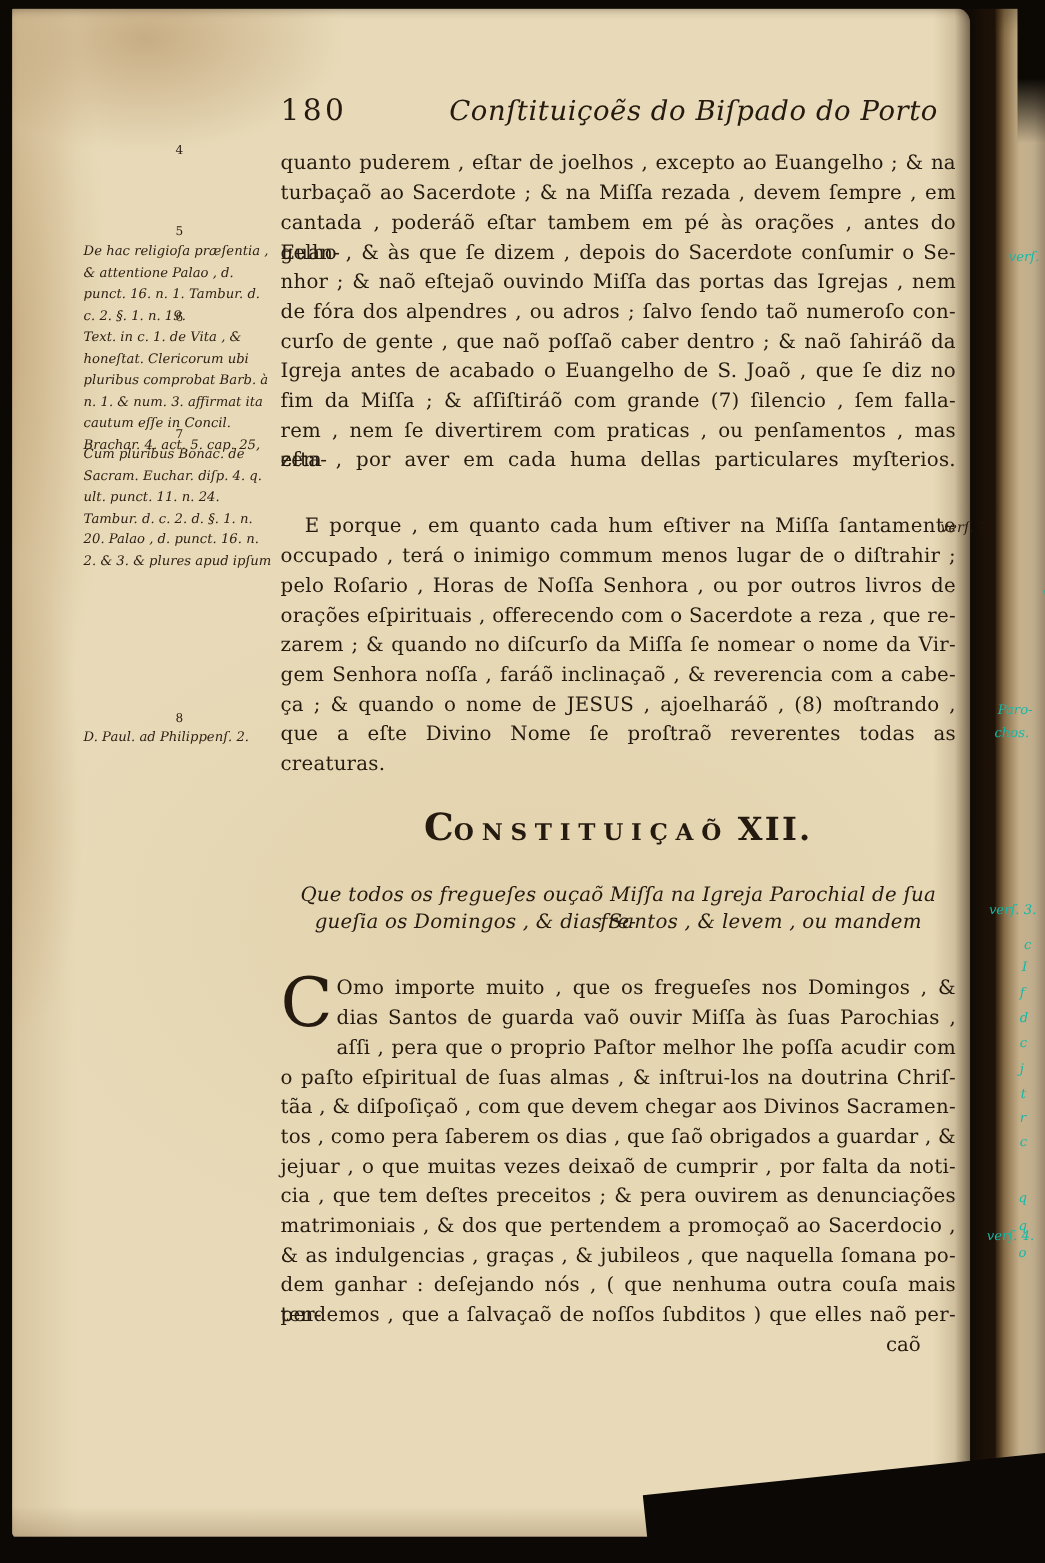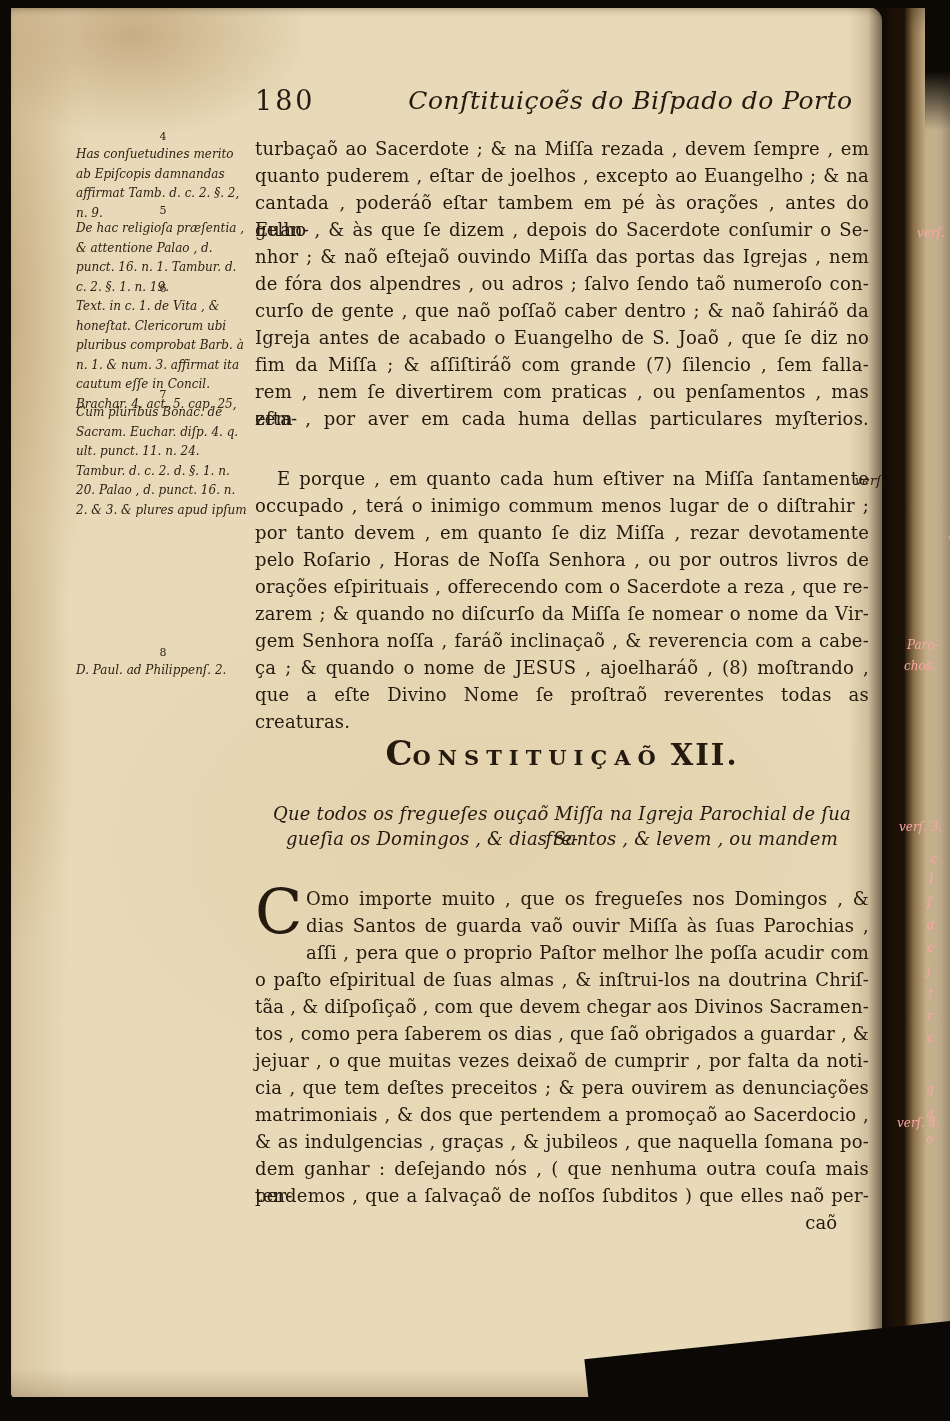--- a/index.html
+++ b/index.html
@@ -54,42 +54,41 @@
   
   .verse-note{position:absolute;left:845px;top:466px;font-style:italic;font-size:13px;color:#2e2115;white-space:nowrap;}
   
   .gutter{position:absolute;left:868px;top:0;width:46px;height:1421px;
     background:linear-gradient(90deg, rgba(20,12,5,0) 0, rgba(20,12,5,.45) 35%, #1d1107 62%, rgba(40,26,12,.55) 100%);}
   .next-page{position:absolute;left:905px;top:0;width:45px;height:1421px;
     background:linear-gradient(90deg,#33210f 0,#8a7049 18%,#c7b28c 48%,#d6c3a0 80%,#cdb astray992 100%);
     background:linear-gradient(90deg,#33210f 0,#8a7049 18%,#c7b28c 48%,#d6c3a0 80%,#c9b492 100%);
     box-shadow:inset -6px 14px 22px rgba(25,15,6,.35);}
   .fragments-layer{position:absolute;left:0;top:0;width:950px;height:1421px;pointer-events:none;}
-  .fragment{position:absolute;font-style:italic;font-size:12px;color:#fca5a5;white-space:nowrap;}
+  .fragment{position:absolute;font-style:italic;font-size:12px;color:#14b8a6;white-space:nowrap;}
   
   .edge-left{position:absolute;left:0;top:0;width:11px;height:1421px;background:#0c0905;}
   .edge-top{position:absolute;left:0;top:0;width:950px;height:8px;background:#0c0905;}
   .edge-bottom{position:absolute;left:0;bottom:0;width:950px;height:24px;background:#0b0805;}
   .bottom-wedge{position:absolute;left:590px;bottom:-46px;width:420px;height:130px;background:#0b0805;transform:rotate(-6deg);}
   .corner-tr{position:absolute;left:925px;top:0;width:25px;height:130px;background:linear-gradient(180deg,#0c0905 55%,rgba(12,9,5,0));}
 </style>
 </head>
 <body>
 
 <div class="page">
 
   <div class="header">
     <span class="page-number">180</span>
     <span class="running-title">Conſtituiçoẽs do Biſpado do Porto</span>
   </div>
 
   <div class="margin-col">
     <div class="mnote mn1">
       <span class="ref">4</span>
-      <span class="mtext">Has conſuetudines merito ab Epiſcopis damnandas affirmat Tamb. d. c. 2. §. 2, n. 9.</span>
     </div>
     <div class="mnote mn2">
       <span class="ref">5</span>
       <span class="mtext">De hac religioſa præſentia , &amp; attentione Palao , d. punct. 16. n. 1. Tambur. d. c. 2. §. 1. n. 19.</span>
     </div>
     <div class="mnote mn3">
       <span class="ref">6</span>
       <span class="mtext">Text. in c. 1. de Vita , &amp; honeſtat. Clericorum ubi pluribus comprobat Barb. à n. 1. &amp; num. 3. affirmat ita cautum eſſe in Concil. Brachar. 4. act. 5. cap. 25,</span>
     </div>
     <div class="mnote mn4">
@@ -97,36 +96,35 @@
       <span class="mtext">Cum pluribus Bonac. de Sacram. Euchar. diſp. 4. q. ult. punct. 11. n. 24. Tambur. d. c. 2. d. §. 1. n. 20. Palao , d. punct. 16. n. 2. &amp; 3. &amp; plures apud ipſum</span>
     </div>
     <div class="mnote mn5">
       <span class="ref">8</span>
       <span class="mtext">D. Paul. ad Philippenſ. 2.</span>
     </div>
   </div>
 
   <div class="text-column">
     <div class="block p1">
+        <div class="tline">quanto puderem , eſtar de joelhos , excepto ao Euangelho ; &amp; na</div>
         <div class="tline">turbaçaõ ao Sacerdote ; &amp; na Miſſa rezada , devem ſempre , em</div>
-        <div class="tline">quanto puderem , eſtar de joelhos , excepto ao Euangelho ; &amp; na</div>
         <div class="tline">cantada , poderáõ eſtar tambem em pé às orações , antes do Euan-</div>
         <div class="tline">gelho , &amp; às que ſe dizem , depois do Sacerdote conſumir o Se-</div>
         <div class="tline">nhor ; &amp; naõ eſtejaõ ouvindo Miſſa das portas das Igrejas , nem</div>
         <div class="tline">de fóra dos alpendres , ou adros ; ſalvo ſendo taõ numeroſo con-</div>
         <div class="tline">curſo de gente , que naõ poſſaõ caber dentro ; &amp; naõ ſahiráõ da</div>
         <div class="tline">Igreja antes de acabado o Euangelho de S. Joaõ , que ſe diz no</div>
         <div class="tline">fim da Miſſa ; &amp; aſſiſtiráõ com grande (7) ſilencio , ſem falla-</div>
         <div class="tline">rem , nem ſe divertirem com praticas , ou penſamentos , mas eſta-</div>
         <div class="tline">zem , por aver em cada huma dellas particulares myſterios.</div>
       </div>
     <div class="block p2">
         <div class="tline">E porque , em quanto cada hum eſtiver na Miſſa ſantamente</div>
         <div class="tline">occupado , terá o inimigo commum menos lugar de o diſtrahir ;</div>
-        <div class="tline">por tanto devem , em quanto ſe diz Miſſa , rezar devotamente</div>
         <div class="tline">pelo Roſario , Horas de Noſſa Senhora , ou por outros livros de</div>
         <div class="tline">orações eſpirituais , offerecendo com o Sacerdote a reza , que re-</div>
         <div class="tline">zarem ; &amp; quando no diſcurſo da Miſſa ſe nomear o nome da Vir-</div>
         <div class="tline">gem Senhora noſſa , faráõ inclinaçaõ , &amp; reverencia com a cabe-</div>
         <div class="tline">ça ; &amp; quando o nome de JESUS , ajoelharáõ , (8) moſtrando ,</div>
         <div class="tline">que a eſte Divino Nome ſe proſtraõ reverentes todas as creaturas.</div>
       </div>
 
     <div class="block heading">
       <span class="initial">C</span><span class="rest">ONSTITUIÇAÕ</span><span class="numeral">XII.</span>

